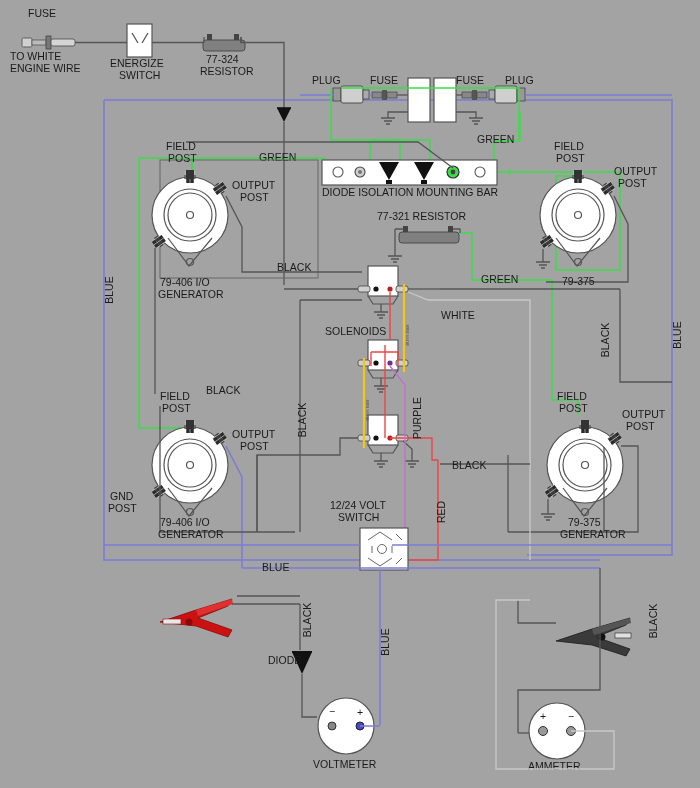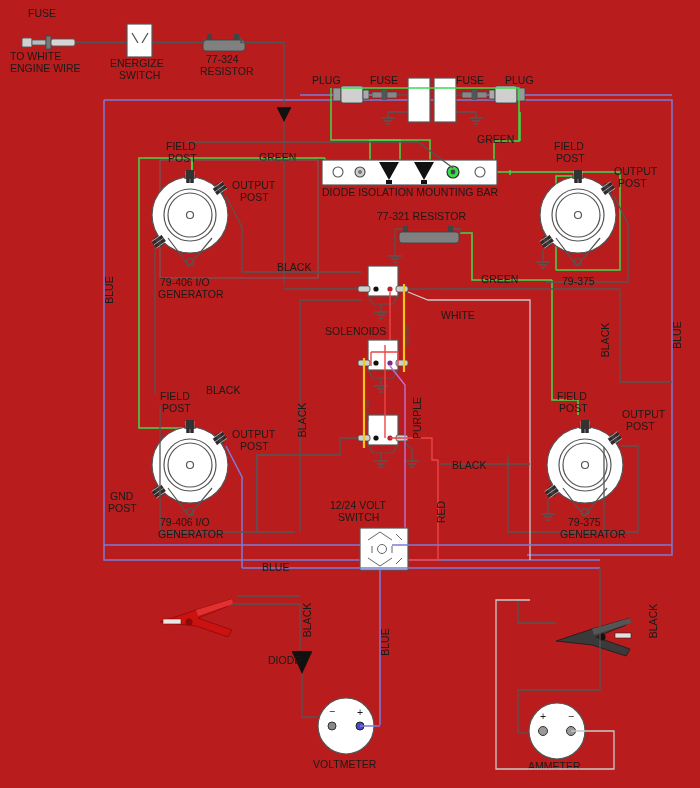--- a/index.html
+++ b/index.html
@@ -1,17 +1,17 @@
 <!DOCTYPE html>
 <html><head>
 <meta charset="utf-8">
 <style>
   html,body{margin:0;padding:0;background:#ffffff;}
   body{font-family:"Liberation Sans",sans-serif;}
-  #stage{position:relative;width:700px;height:788px;background:#b91c1c;overflow:hidden;}
+  #stage{position:relative;width:700px;height:788px;background:#a3a3a3;overflow:hidden;}
   #stage svg{position:absolute;left:0;top:0;}
   .lbl{font-family:"Liberation Sans",sans-serif;font-size:10.5px;fill:#1a1a1a;}
   .lbl-tiny{font-family:"Liberation Sans",sans-serif;font-size:4.2px;fill:#555;}
   .wire{fill:none;stroke:#555555;stroke-width:1.3;}
   .wire-blue{fill:none;stroke:#7b7bd8;stroke-width:1.5;}
   .wire-green{fill:none;stroke:#3ddc4a;stroke-width:1.5;}
   .wire-red{fill:none;stroke:#ee4444;stroke-width:1.4;}
   .wire-yellow{fill:none;stroke:#f5c518;stroke-width:2.2;}
   .wire-purple{fill:none;stroke:#c46fd0;stroke-width:1.4;}
   .wire-white{fill:none;stroke:#c9c9c9;stroke-width:1.3;}

